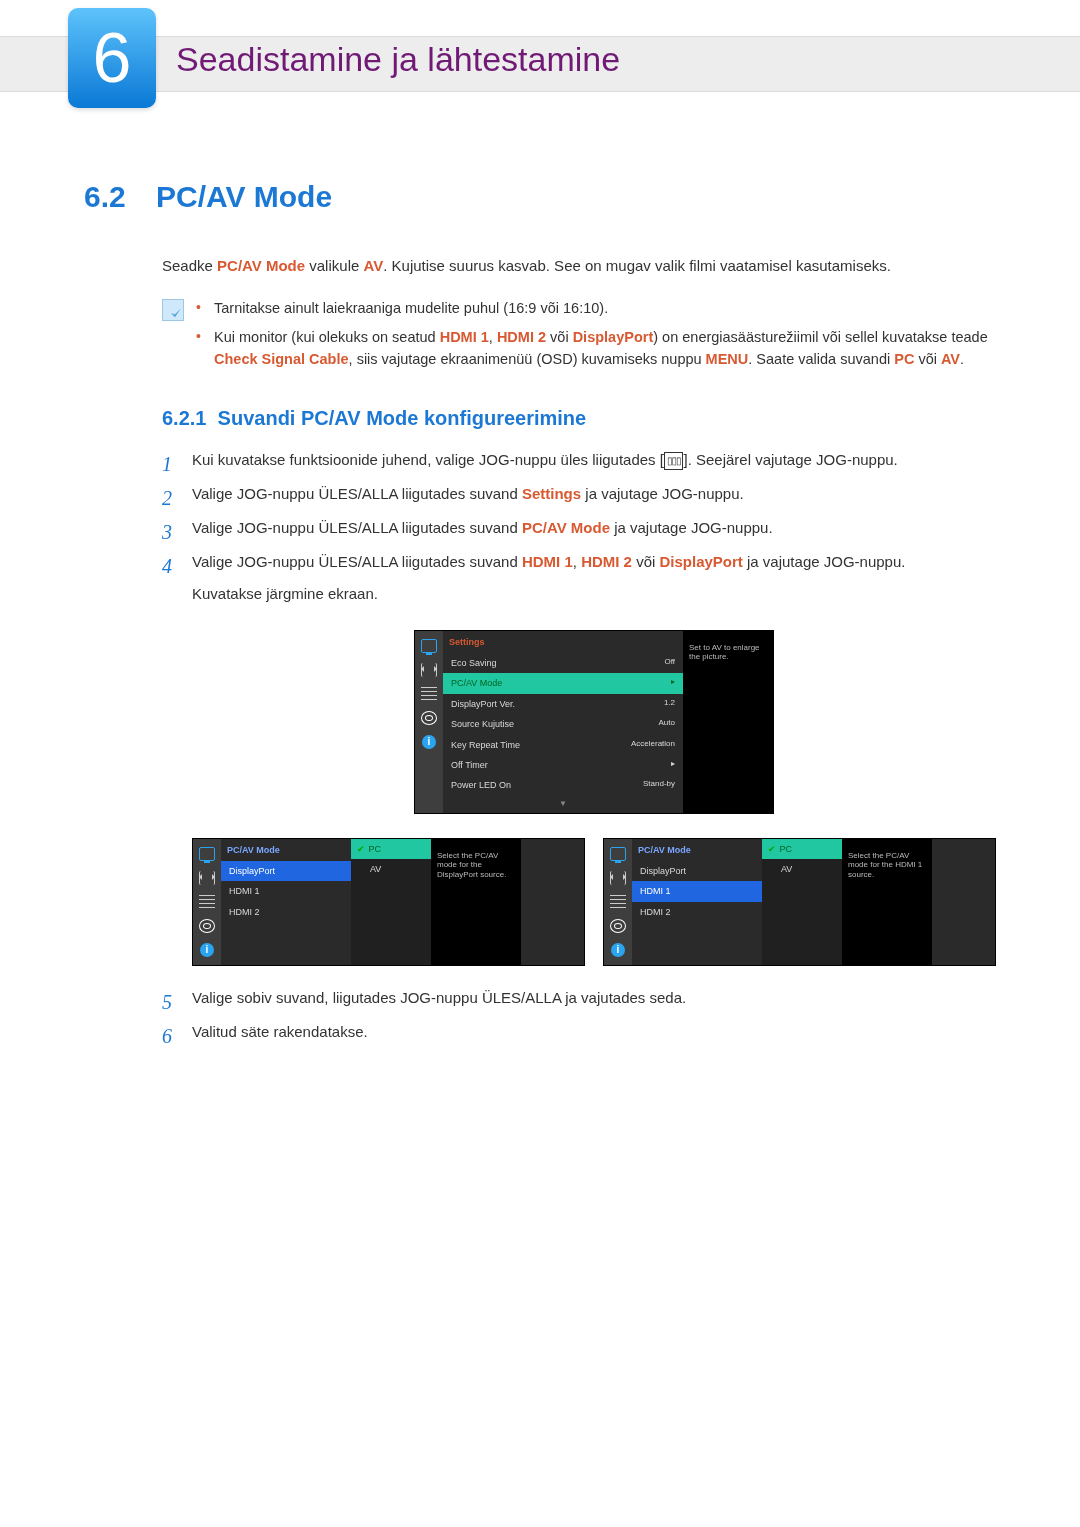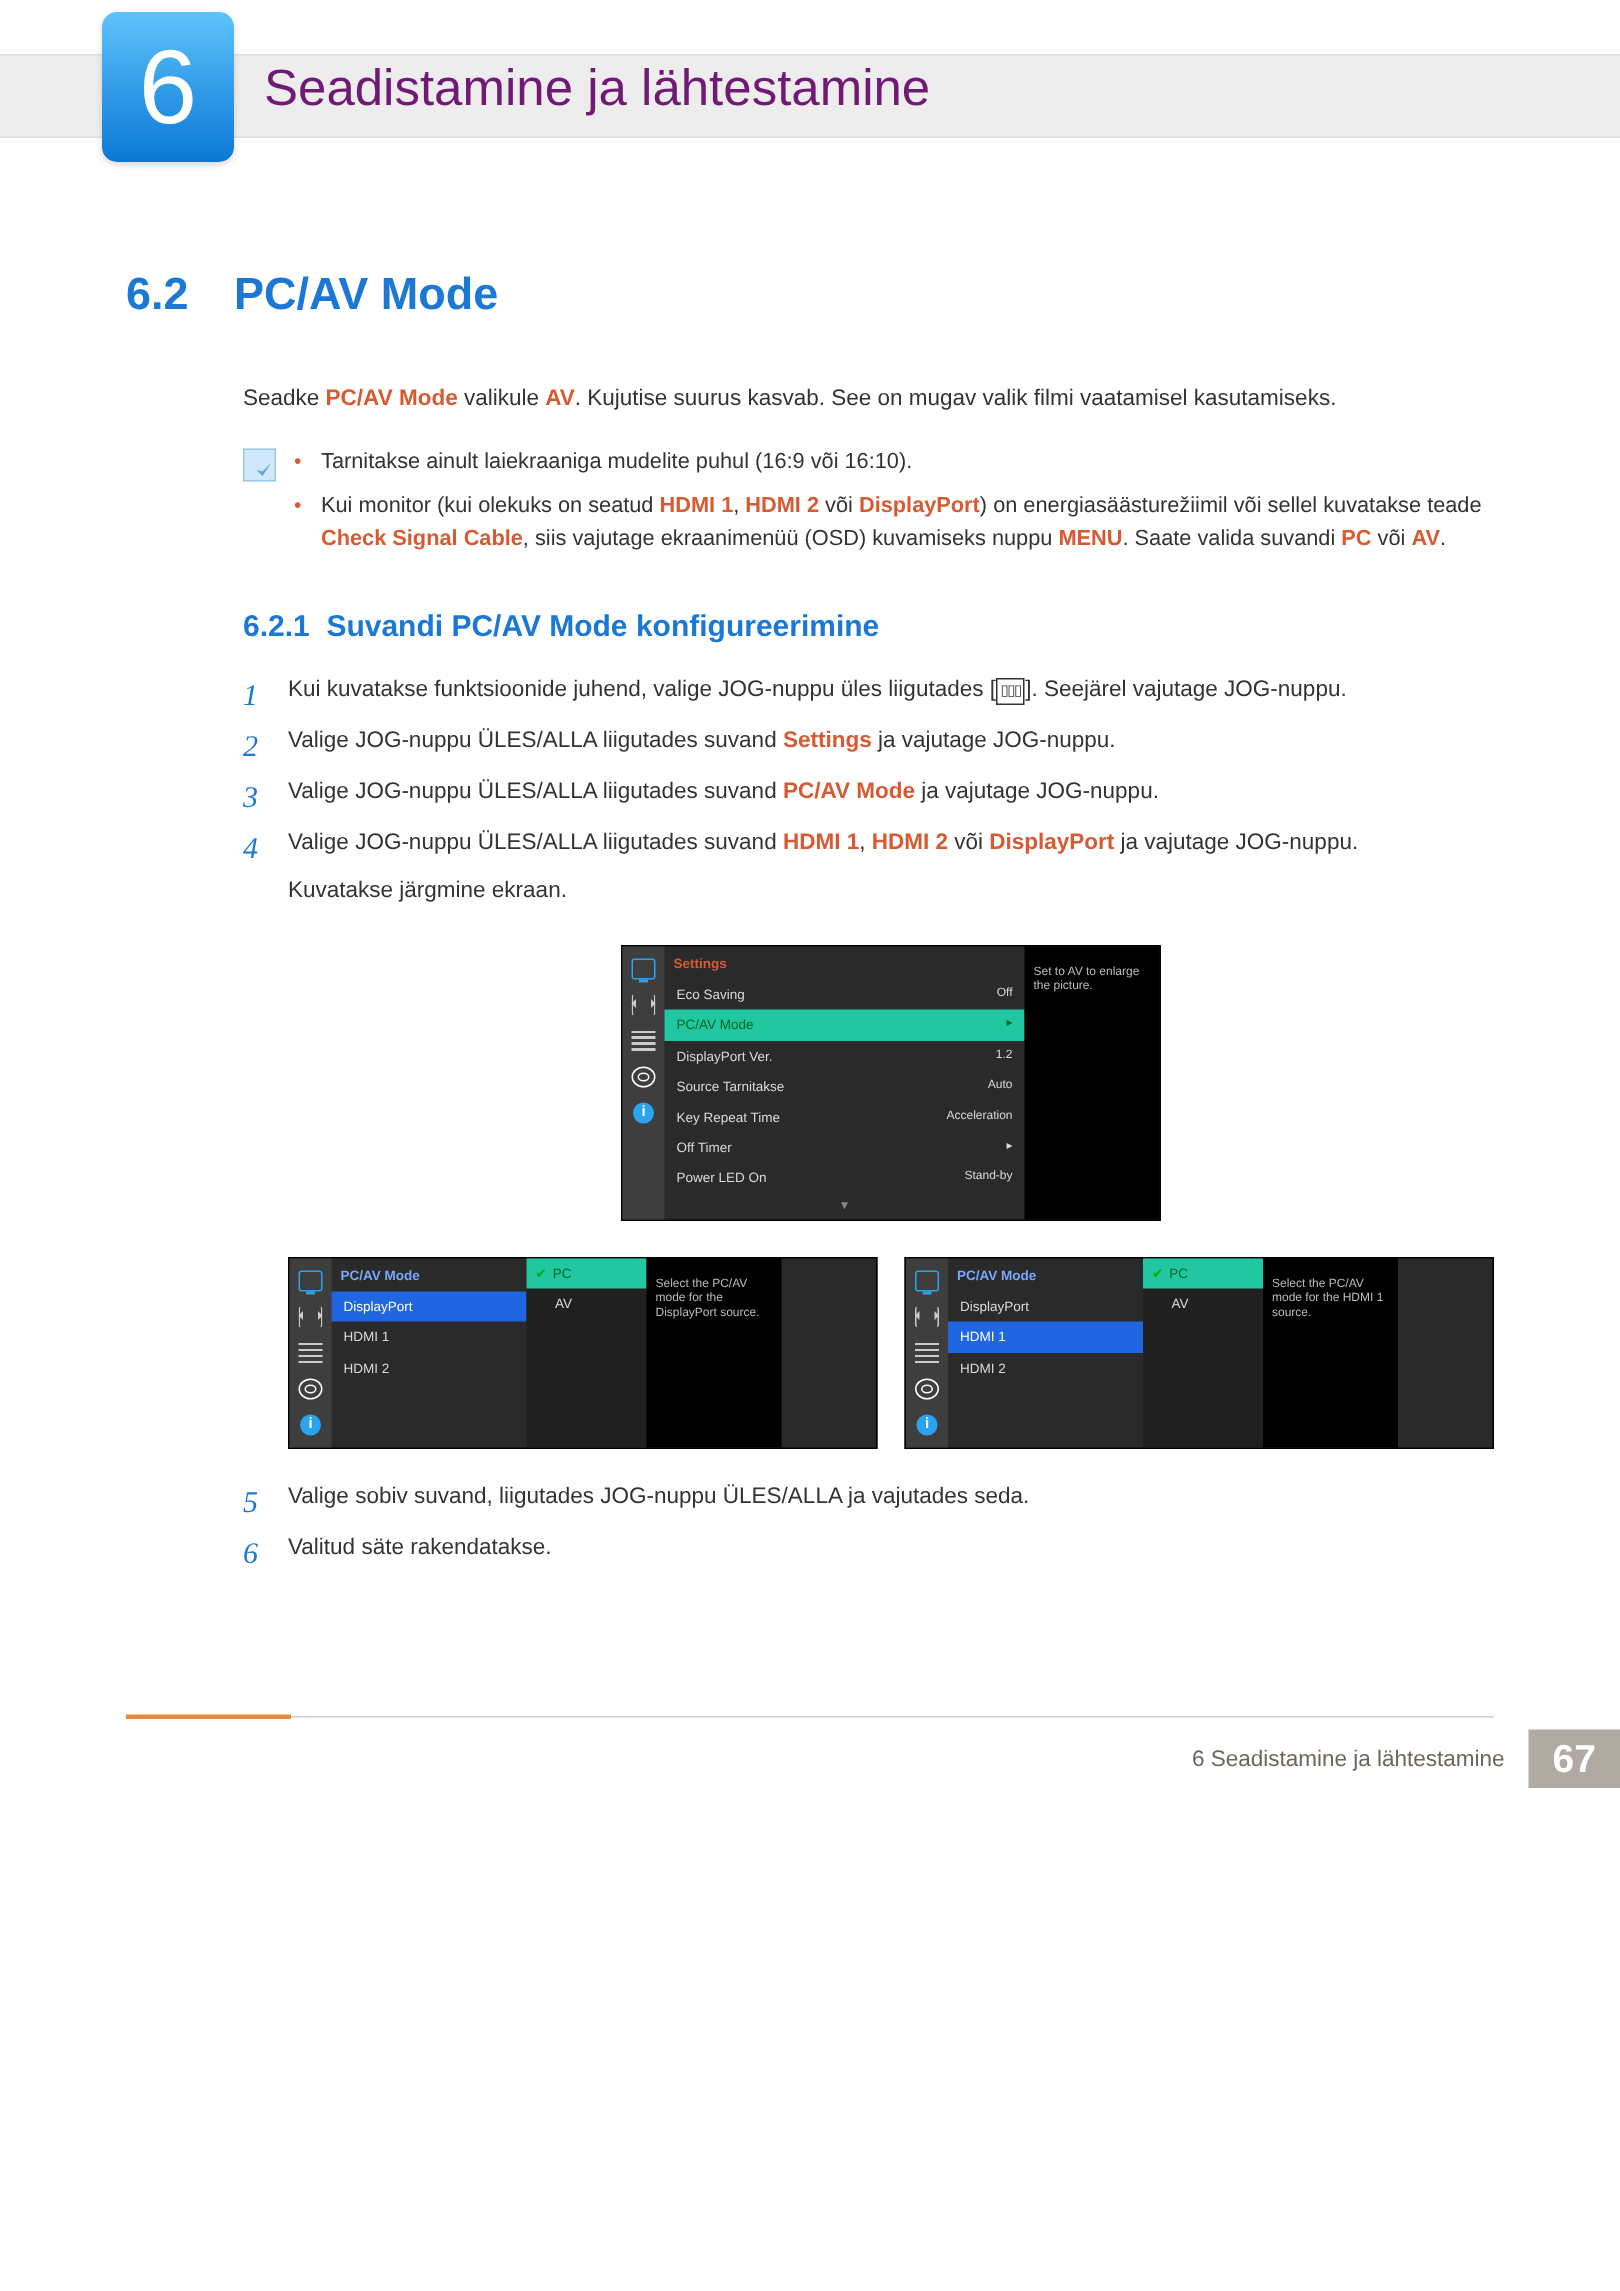--- a/index.html
+++ b/index.html
@@ -164,21 +164,21 @@
                     </div>
                     <div class="osd-row sel">
                       <span>PC/AV Mode</span>
                       <span class="arrow">▸</span>
                     </div>
                     <div class="osd-row">
                       <span>DisplayPort Ver.</span>
                       <span class="arrow">1.2</span>
                     </div>
                     <div class="osd-row">
-                      <span>Source Tarnitakse</span>
+                      <span>Source Kujutise</span>
                       <span class="arrow">Auto</span>
                     </div>
                     <div class="osd-row">
                       <span>Key Repeat Time</span>
                       <span class="arrow">Acceleration</span>
                     </div>
                     <div class="osd-row">
                       <span>Off Timer</span>
                       <span class="arrow">▸</span>
                     </div>
@@ -277,21 +277,13 @@
         <span>Valige sobiv suvand, liigutades JOG-nuppu ÜLES/ALLA ja vajutades seda.</span>
       </li>
       <li>
         <span class="sn">6</span>
         <span>Valitud säte rakendatakse.</span>
       </li>
     </ol>
 
   </div>
 
-  <div class="footer">
-    <div class="line"></div>
-    <div class="orange"></div>
-    <div class="row">
-      <div class="cap">6 Seadistamine ja lähtestamine</div>
-      <div class="pn">67</div>
-    </div>
-  </div>
 </div>
 
 </body></html>

